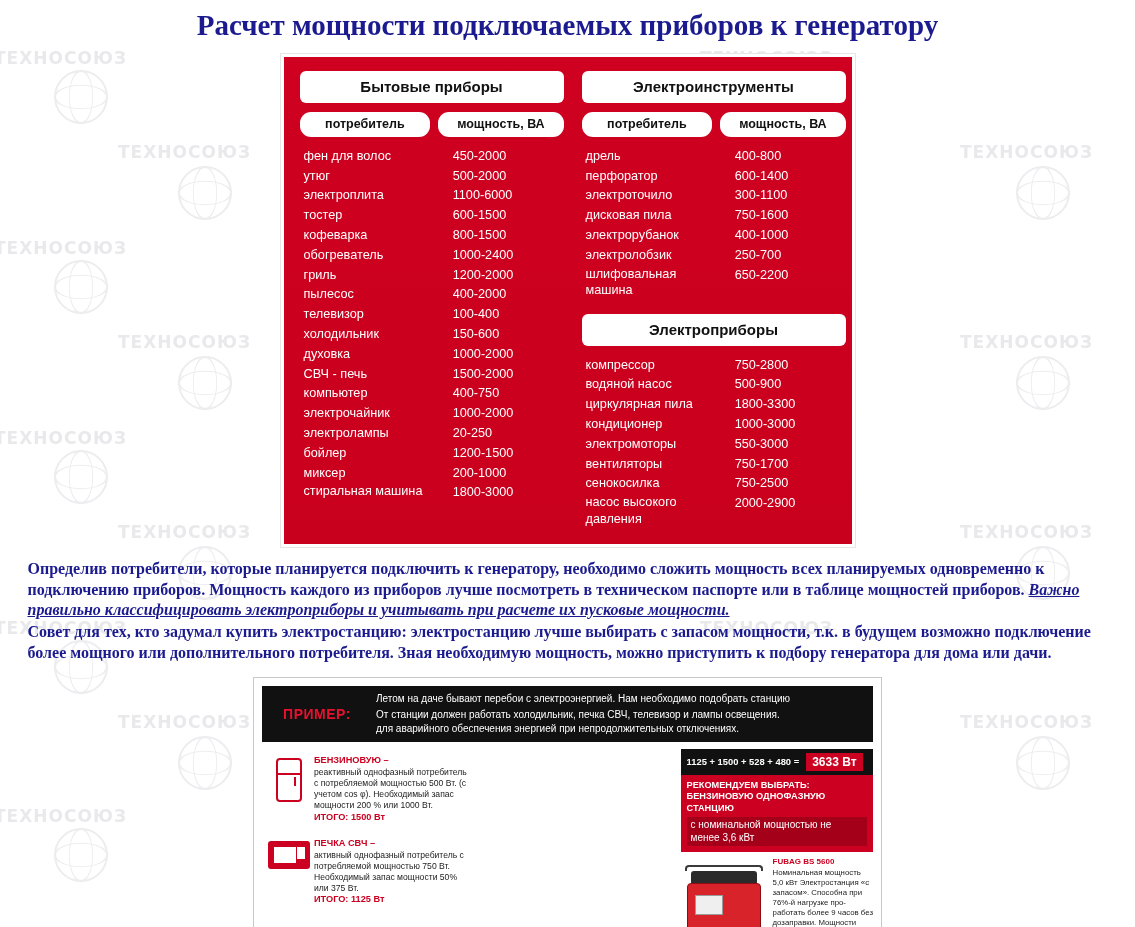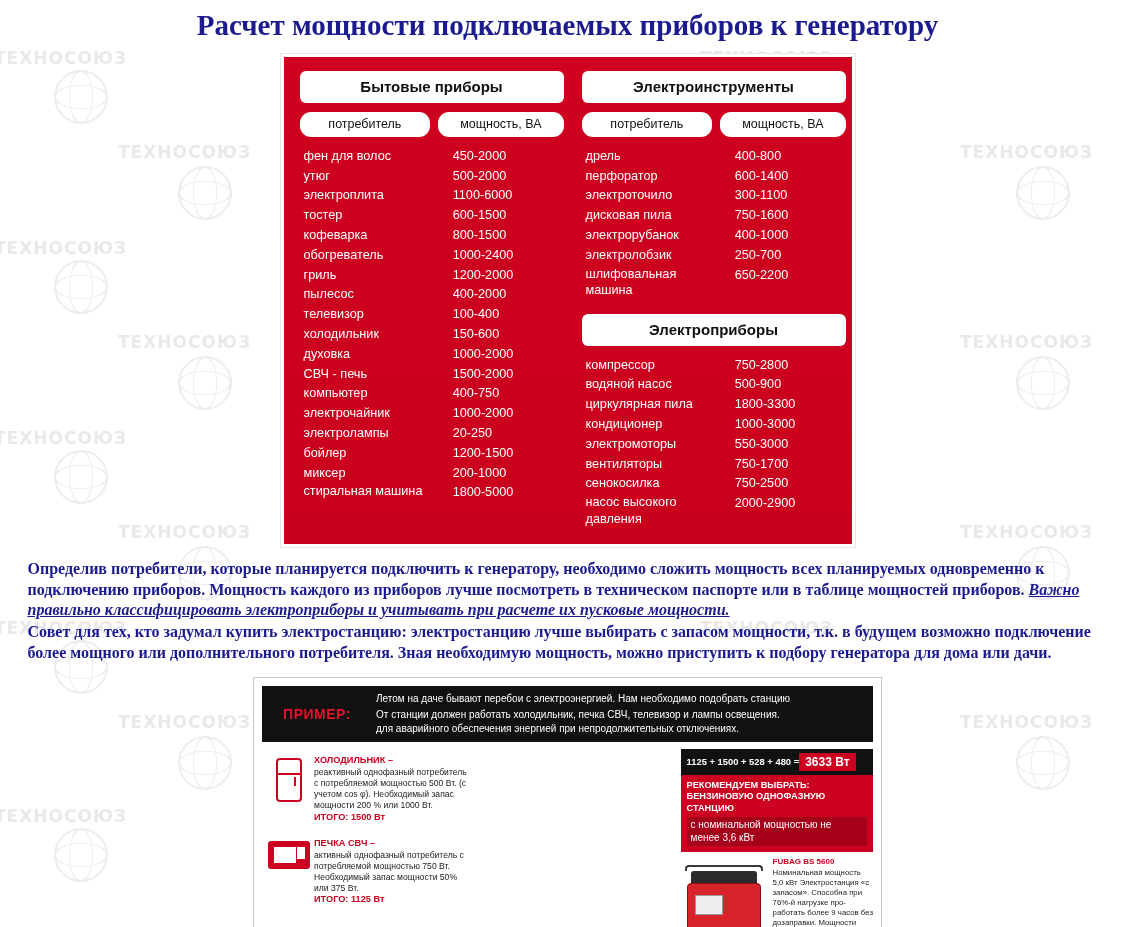--- a/index.html
+++ b/index.html
@@ -77,21 +77,21 @@
     font-weight:bold;
     padding:7px 4px 8px 4px;
     font-family:"Liberation Sans", sans-serif;
   }
   .hdr-row { display:flex; gap:8px; margin-top:9px; }
   .hdr-cell {
     background:#ffffff;
     color:#111111;
     border-radius:11px;
     font-size:12.5px;
-    font-weight:normal;
+    font-weight:bold;
     padding:5px 6px 6px 6px;
     text-align:center;
   }
   .hdr-name { width:142px; }
   .hdr-val { width:136px; }
   .rows { margin-top:10px; }
   .row {
     display:flex;
     gap:15px;
     font-size:12.7px;
@@ -195,21 +195,21 @@
     background:#ffffff; border:1px solid #cc0020;
   }
   .ic-micro .pad {
     position:absolute; right:3px; top:4px; width:8px; height:12px;
     background:#ffffff;
   }
   .sum-bar {
     background:#111111; color:#ffffff;
     font-size:9.4px; font-weight:bold;
     padding:4px 6px;
-    display:flex; align-items:center; gap:0;
+    display:flex; align-items:center; gap:7px;
   }
   .sum-bar .big {
     background:#cc0020; color:#ffffff;
     font-size:12px; padding:2px 6px;
   }
   .rec-box {
     background:#cc0020; color:#ffffff;
     padding:5px 6px 6px 6px;
     font-size:9.2px; font-weight:bold; line-height:1.25;
   }
@@ -360,21 +360,21 @@
         <div class="row">
             <span class="nm">бойлер</span>
             <span class="vl">1200-1500</span>
           </div>
         <div class="row">
             <span class="nm">миксер</span>
             <span class="vl">200-1000</span>
           </div>
         <div class="row two-line">
             <span class="nm">стиральная машина</span>
-            <span class="vl">1800-5000</span>
+            <span class="vl">1800-3000</span>
           </div>
       </div>
     </div>
 
     <div class="pt-col">
       <div class="cat-pill">Электроинструменты</div>
       <div class="hdr-row">
         <div class="hdr-cell hdr-name">потребитель</div>
         <div class="hdr-cell hdr-val">мощность, ВА</div>
       </div>
@@ -470,21 +470,21 @@
   <div class="ex-body">
 
     <div class="ex-left">
       <div class="ex-grid">
 
         <div class="ex-item">
           <div class="ex-ico">
               <div class="ic-fridge"></div>
             </div>
           <div class="ex-txt">
-            <span class="t-title">ХОЛОДИЛЬНИК –</span>
+            <span class="t-title">БЕНЗИНОВУЮ –</span>
             <div>реактивный однофазный потребитель с потребляемой мощностью 500 Вт. (с учетом cos φ). Необходимый запас мощности 200 % или 1000 Вт.</div>
             <div class="t-total">ИТОГО: 1500 Вт</div>
           </div>
         </div>
 
         <div class="ex-item">
           <div class="ex-ico">
             <div class="ic-micro">
                 <div class="win"></div>
                 <div class="pad"></div>

